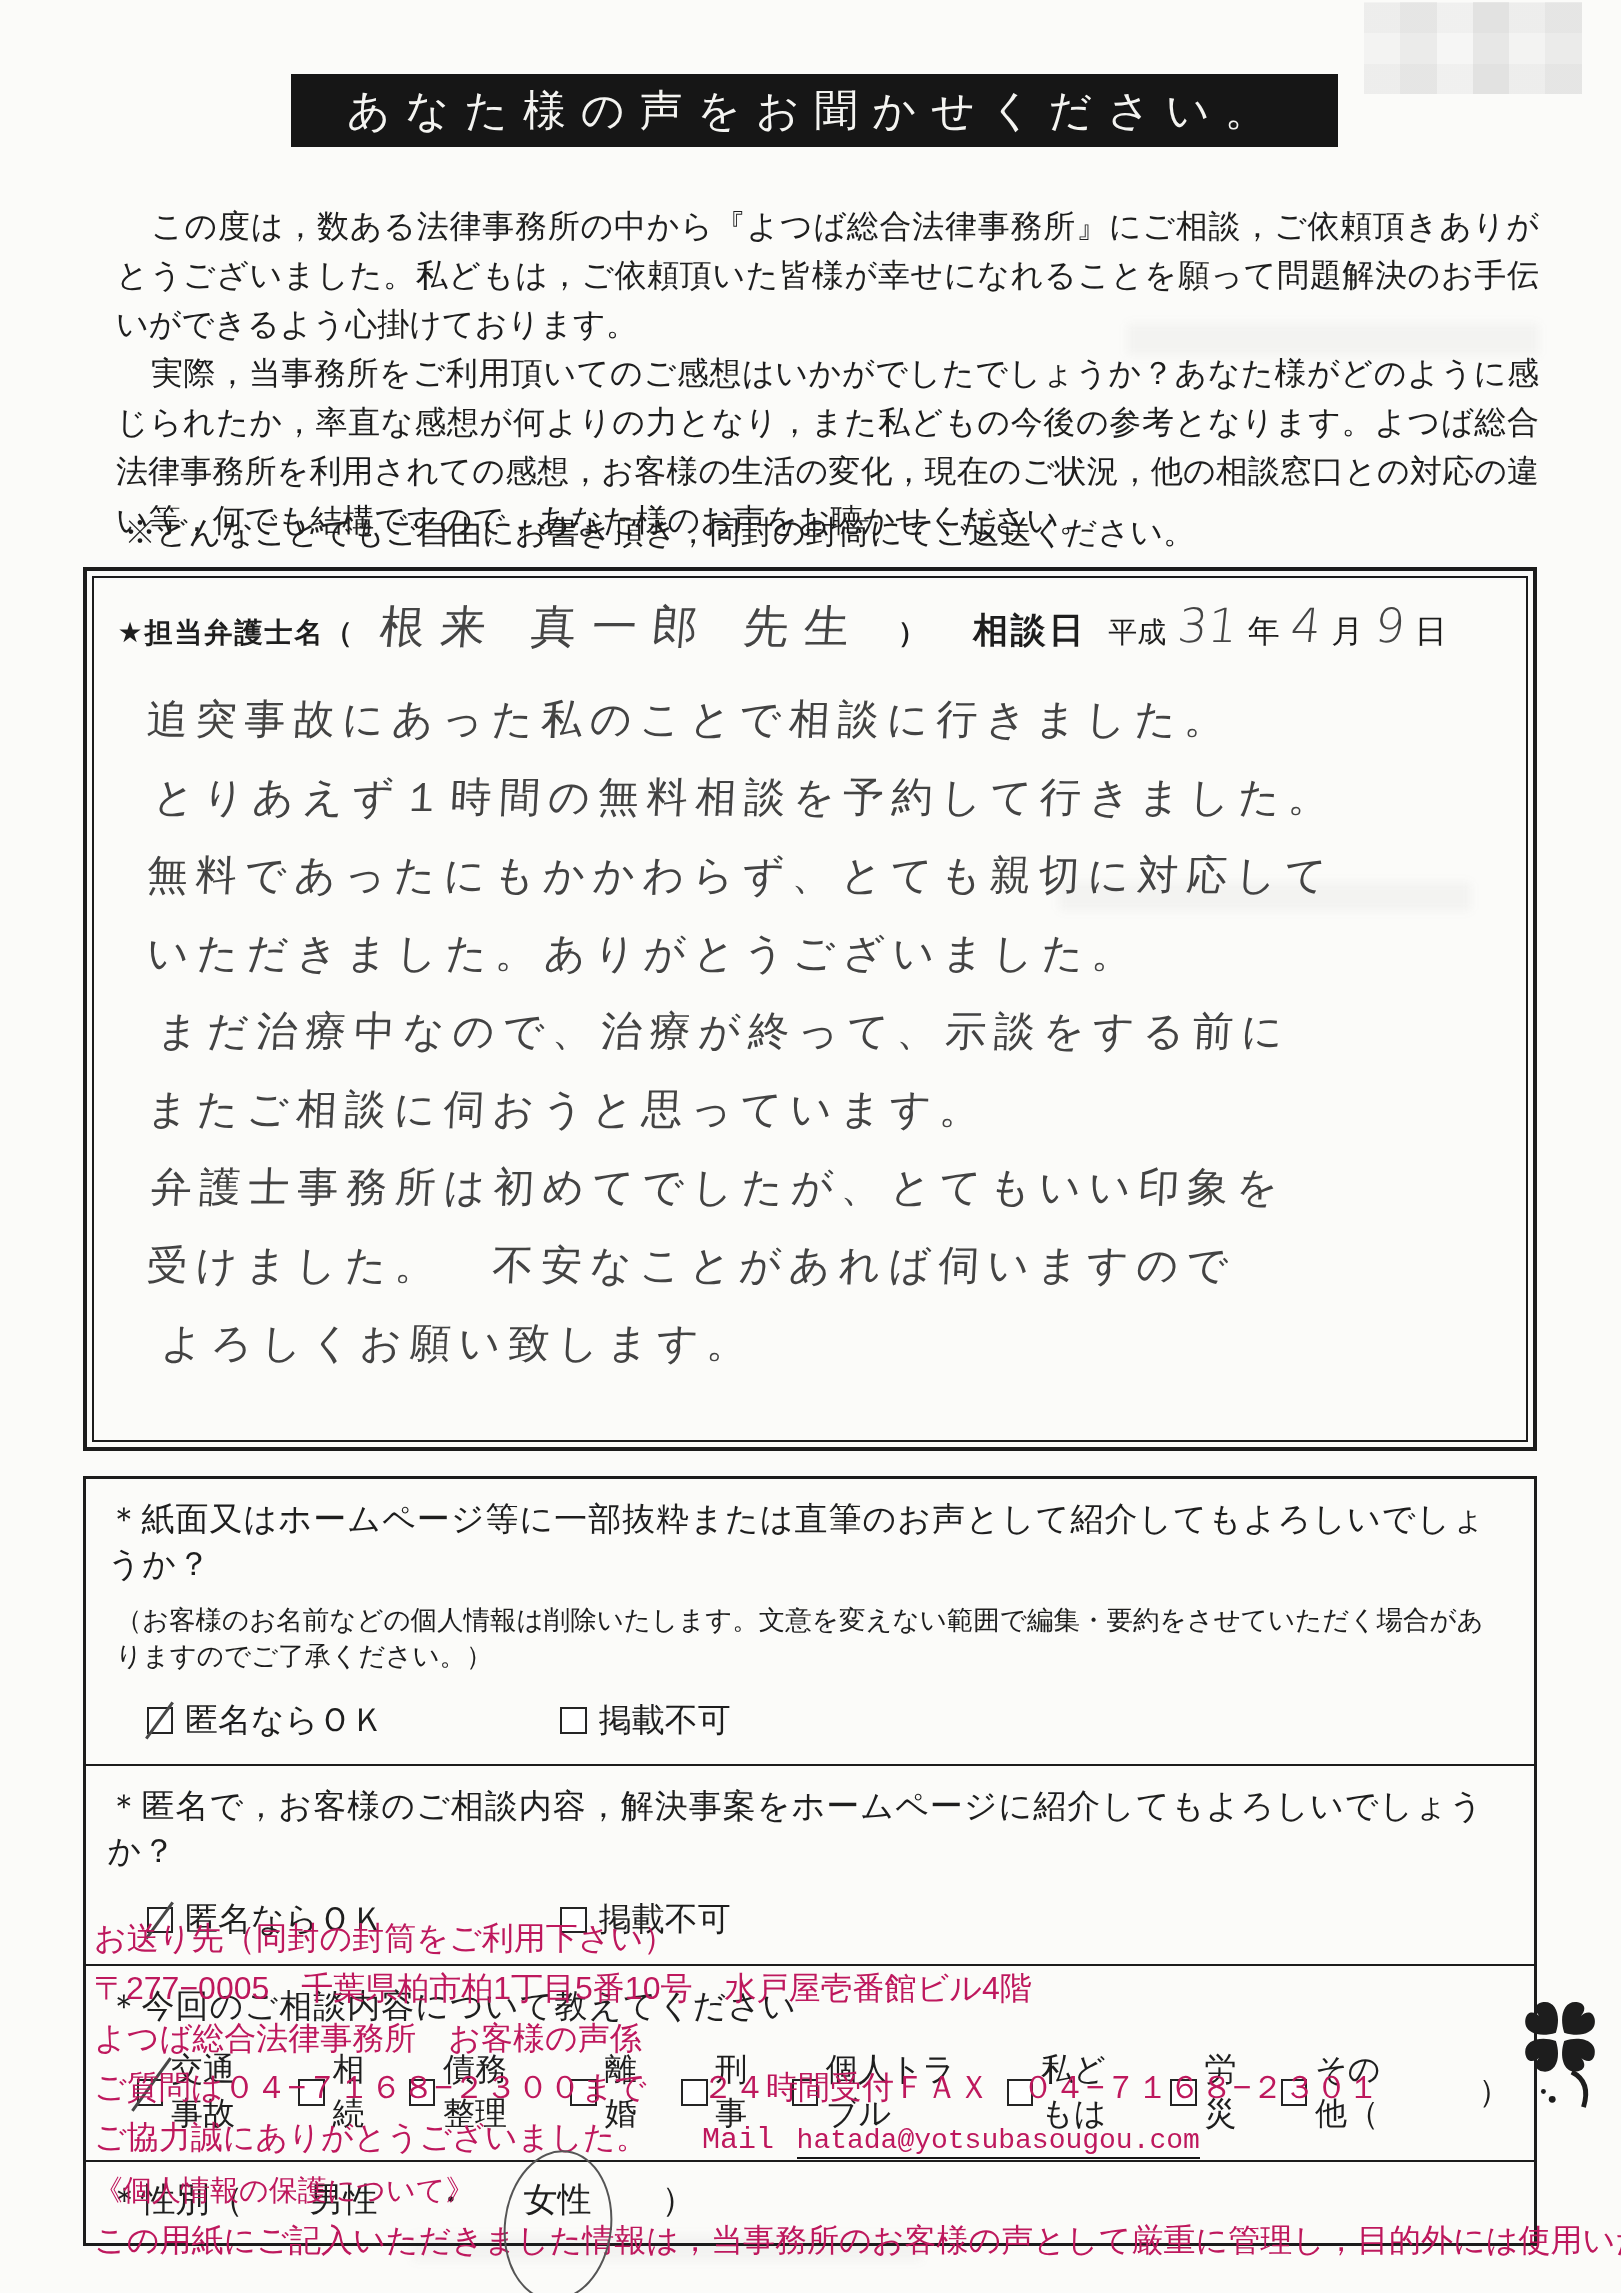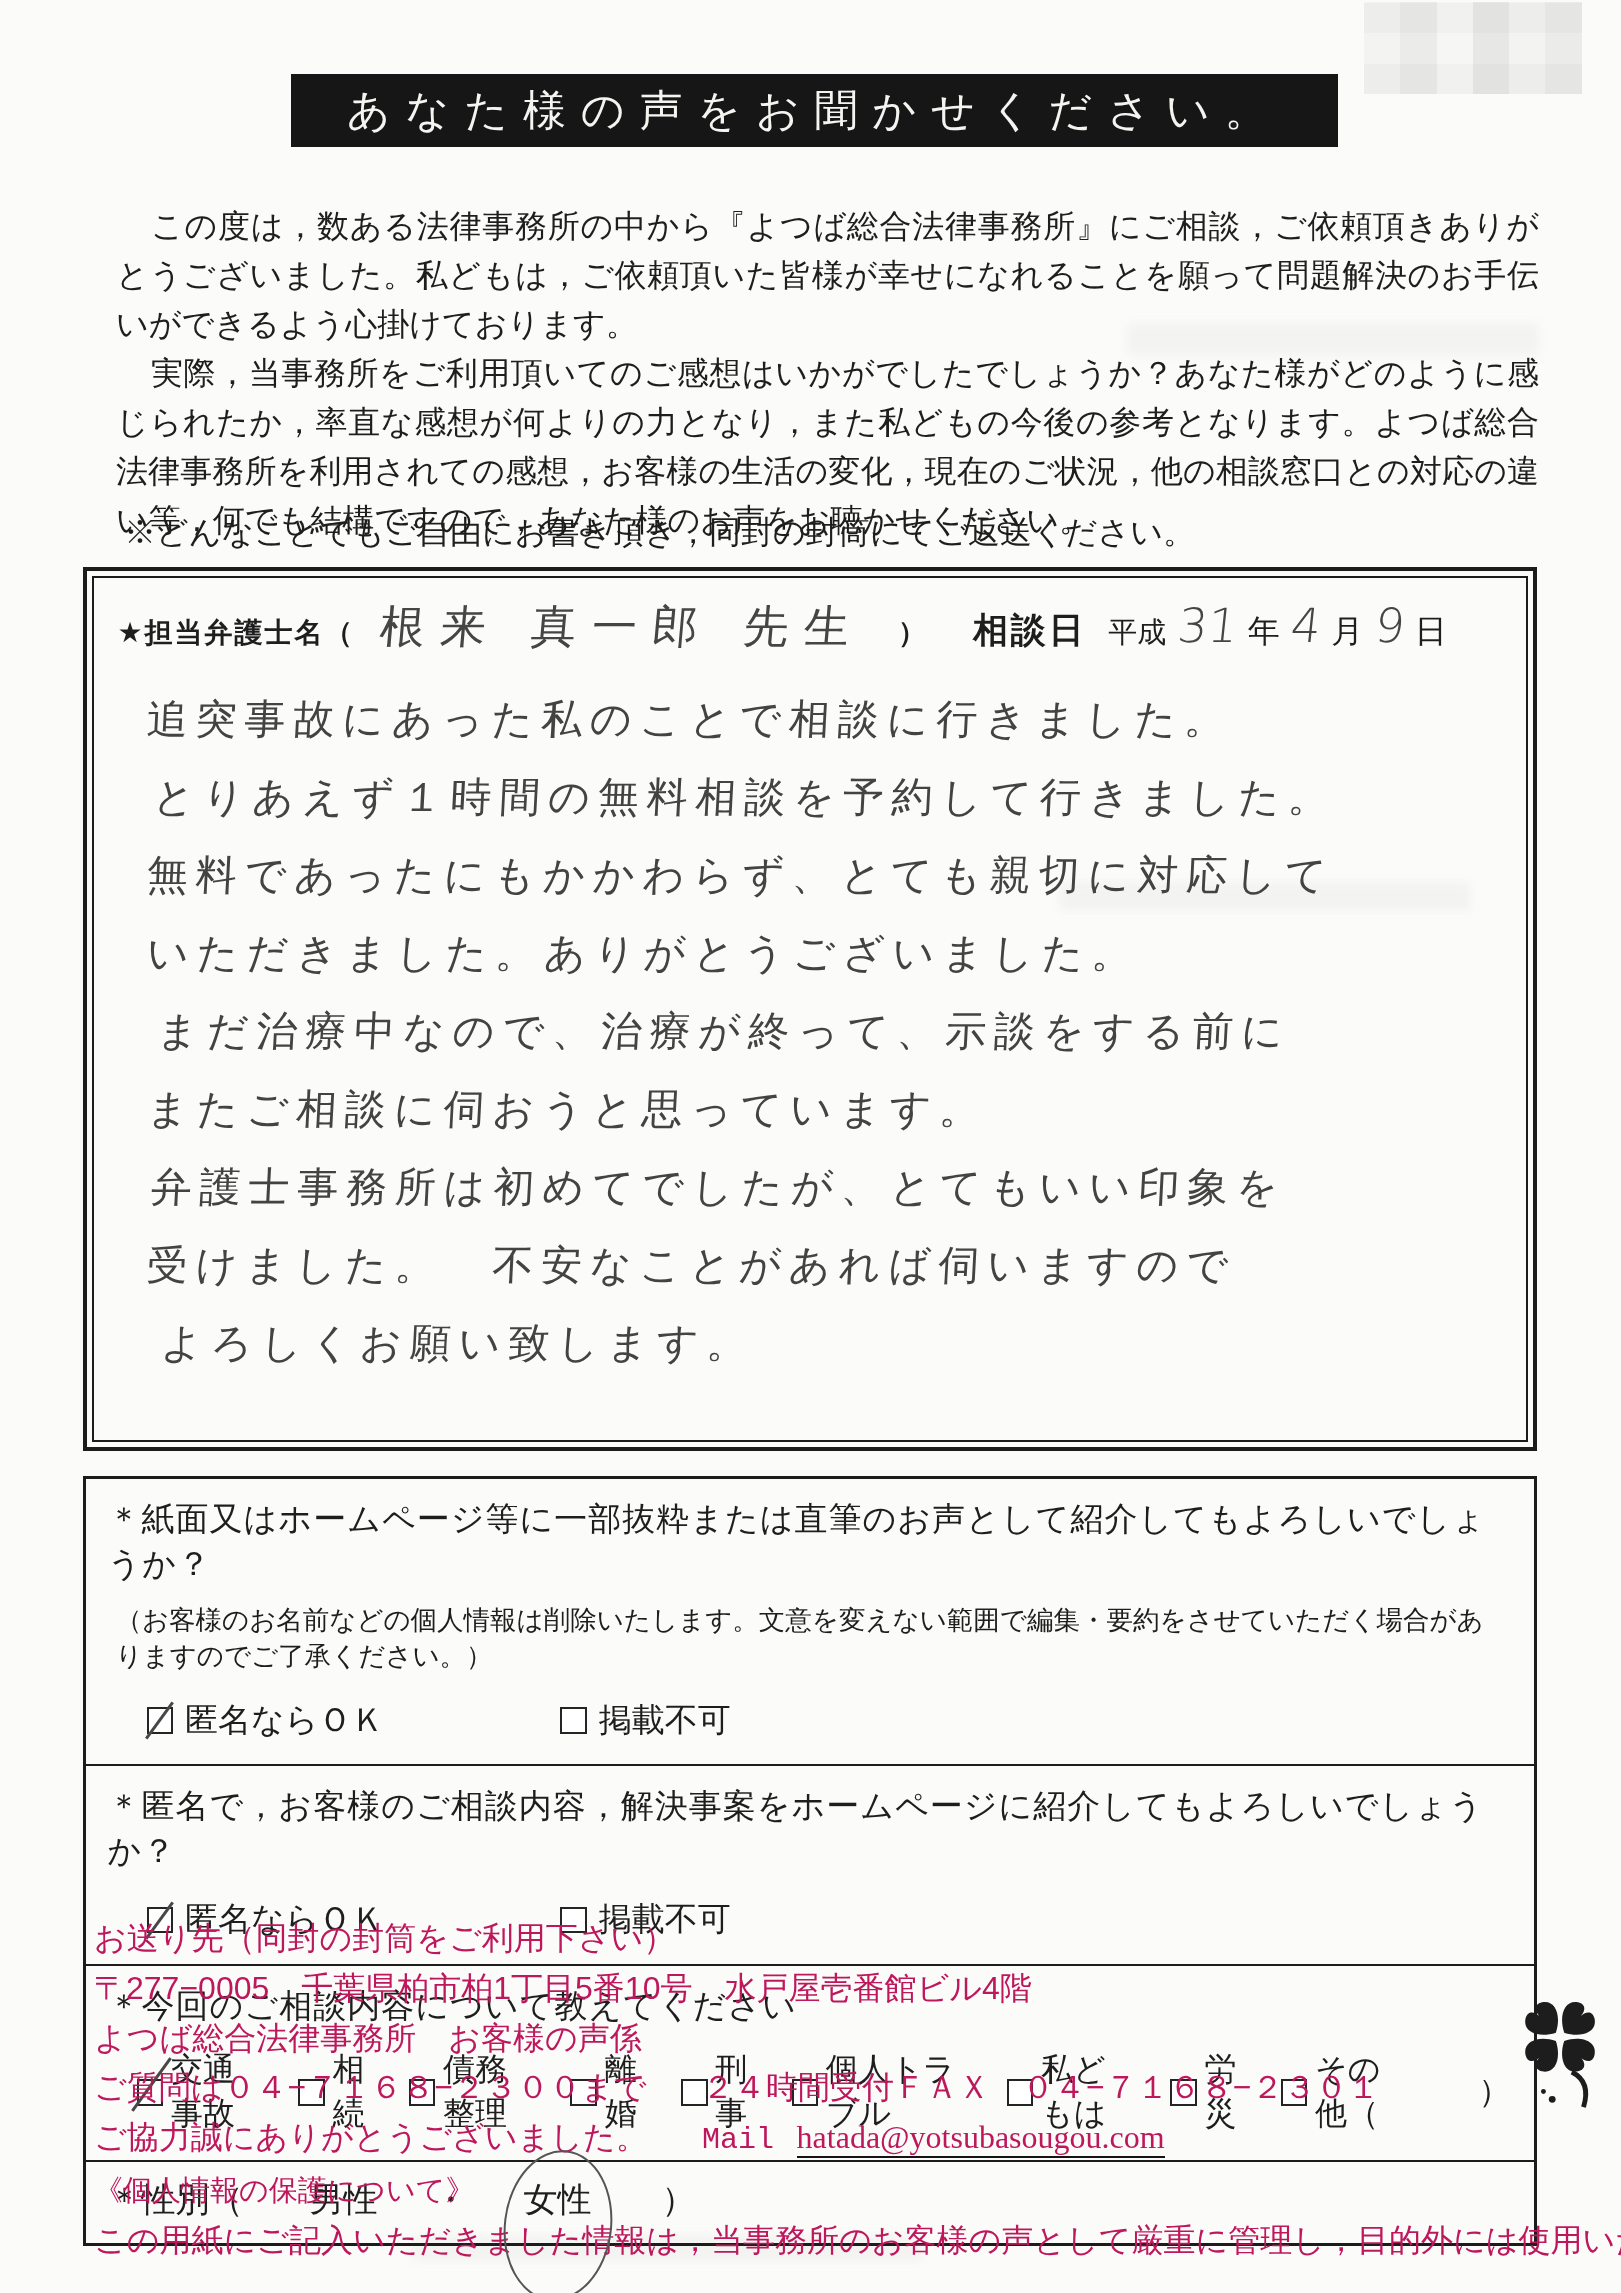--- a/index.html
+++ b/index.html
@@ -76,21 +76,21 @@
   .circled{position:relative;display:inline-block;z-index:3;}
   .circled::before{content:"";position:absolute;left:-19.6px;top:-27.4px;width:104px;height:147px;border:2.9px solid #555;border-radius:50%;transform:rotate(7deg);pointer-events:none;}
   .circled::after{content:"";position:absolute;left:-3.9px;top:118px;width:2.9px;height:57px;background:#555;transform:rotate(30deg);}
 
   
   .footer{position:absolute;left:94px;top:1919px;width:1372px;font-family:"Liberation Sans","DejaVu Sans",sans-serif;font-size:32px;color:#be185d;}
   .f-row{margin-bottom:10.8px;line-height:39px;white-space:nowrap;}
   .f-cols{display:flex;}
   .f-left{width:608px;flex:none;}
   .privacy-title{font-size:29px;}
-  .mail{font-family:Liberation Serif, serif;border-bottom:2.9px solid #141414;padding-bottom:1px;font-size:32px;}
+  .mail{font-family:Liberation Mono, monospace;border-bottom:2.9px solid #141414;padding-bottom:1px;font-size:28px;}
   .mail-label{font-family:"Liberation Mono","DejaVu Sans Mono",monospace;margin-right:13.7px;font-size:30px;}
   .clover{position:absolute;left:1507px;top:1984px;}
 </style>
 </head>
 <body>
 
 <div class="page">
 
   <div class="mosaic"></div>
   <div class="ghost" style="left:1127px;top:323px;width:412px;height:33px;"></div>

